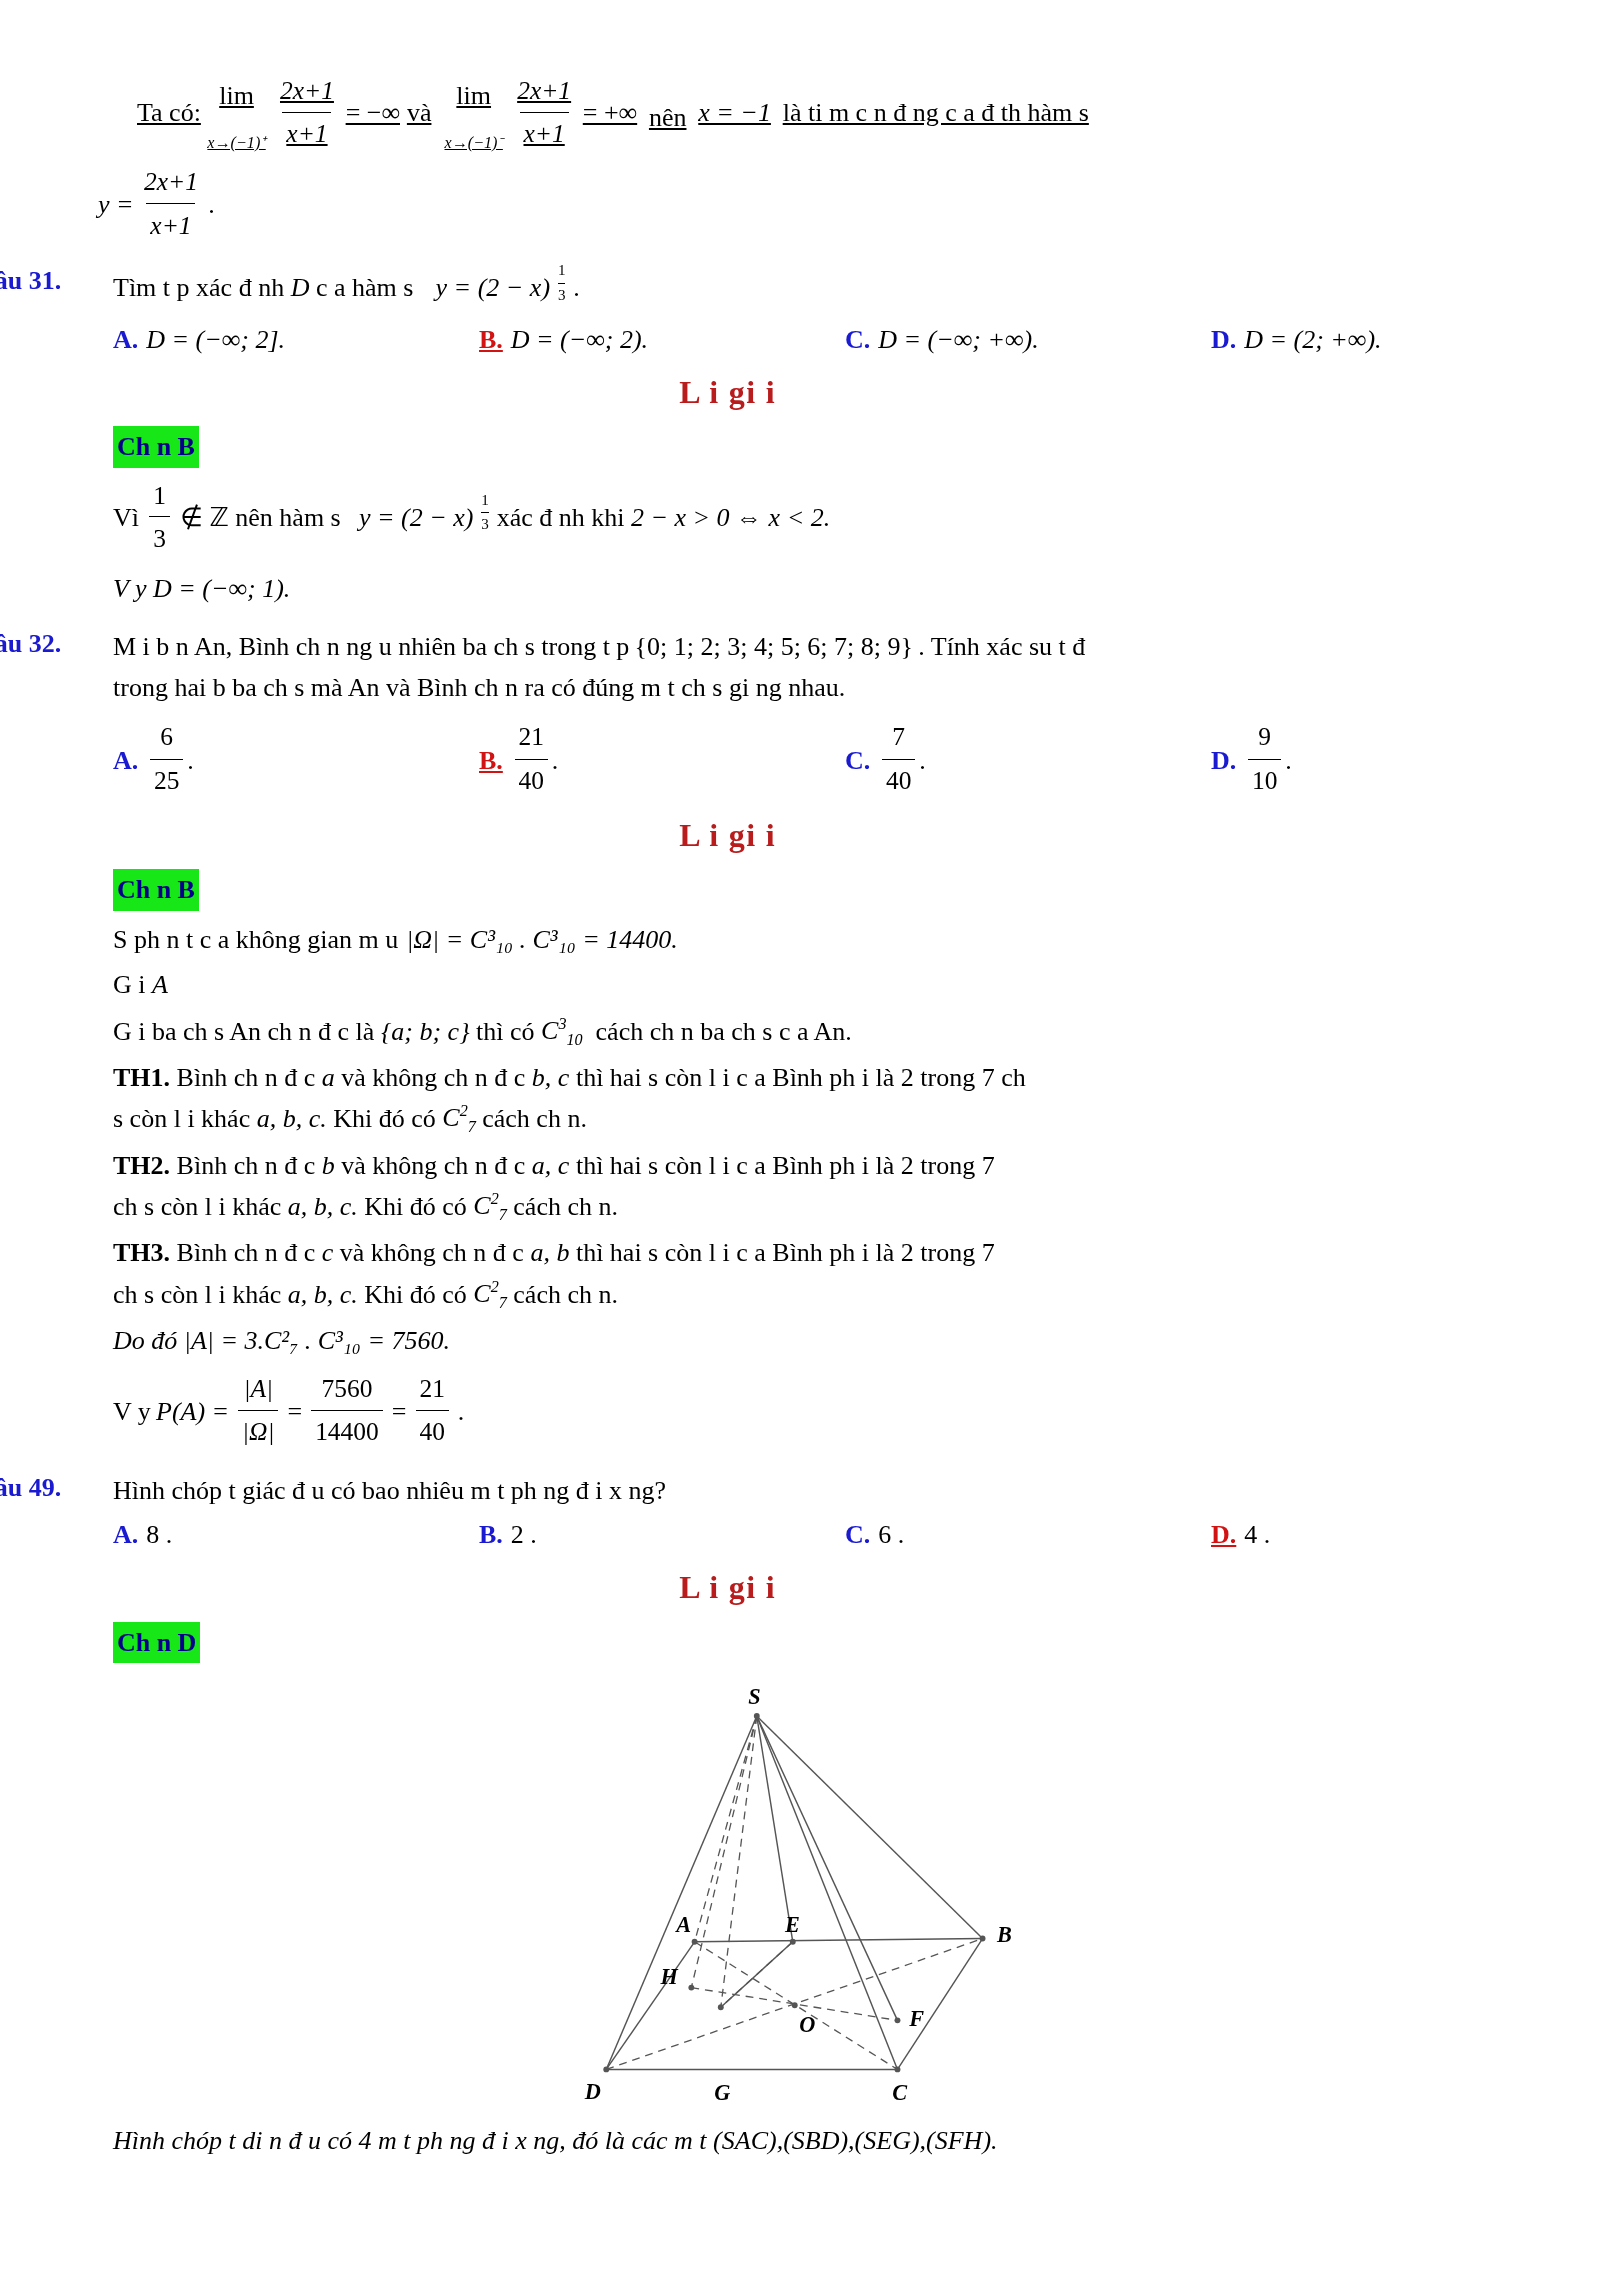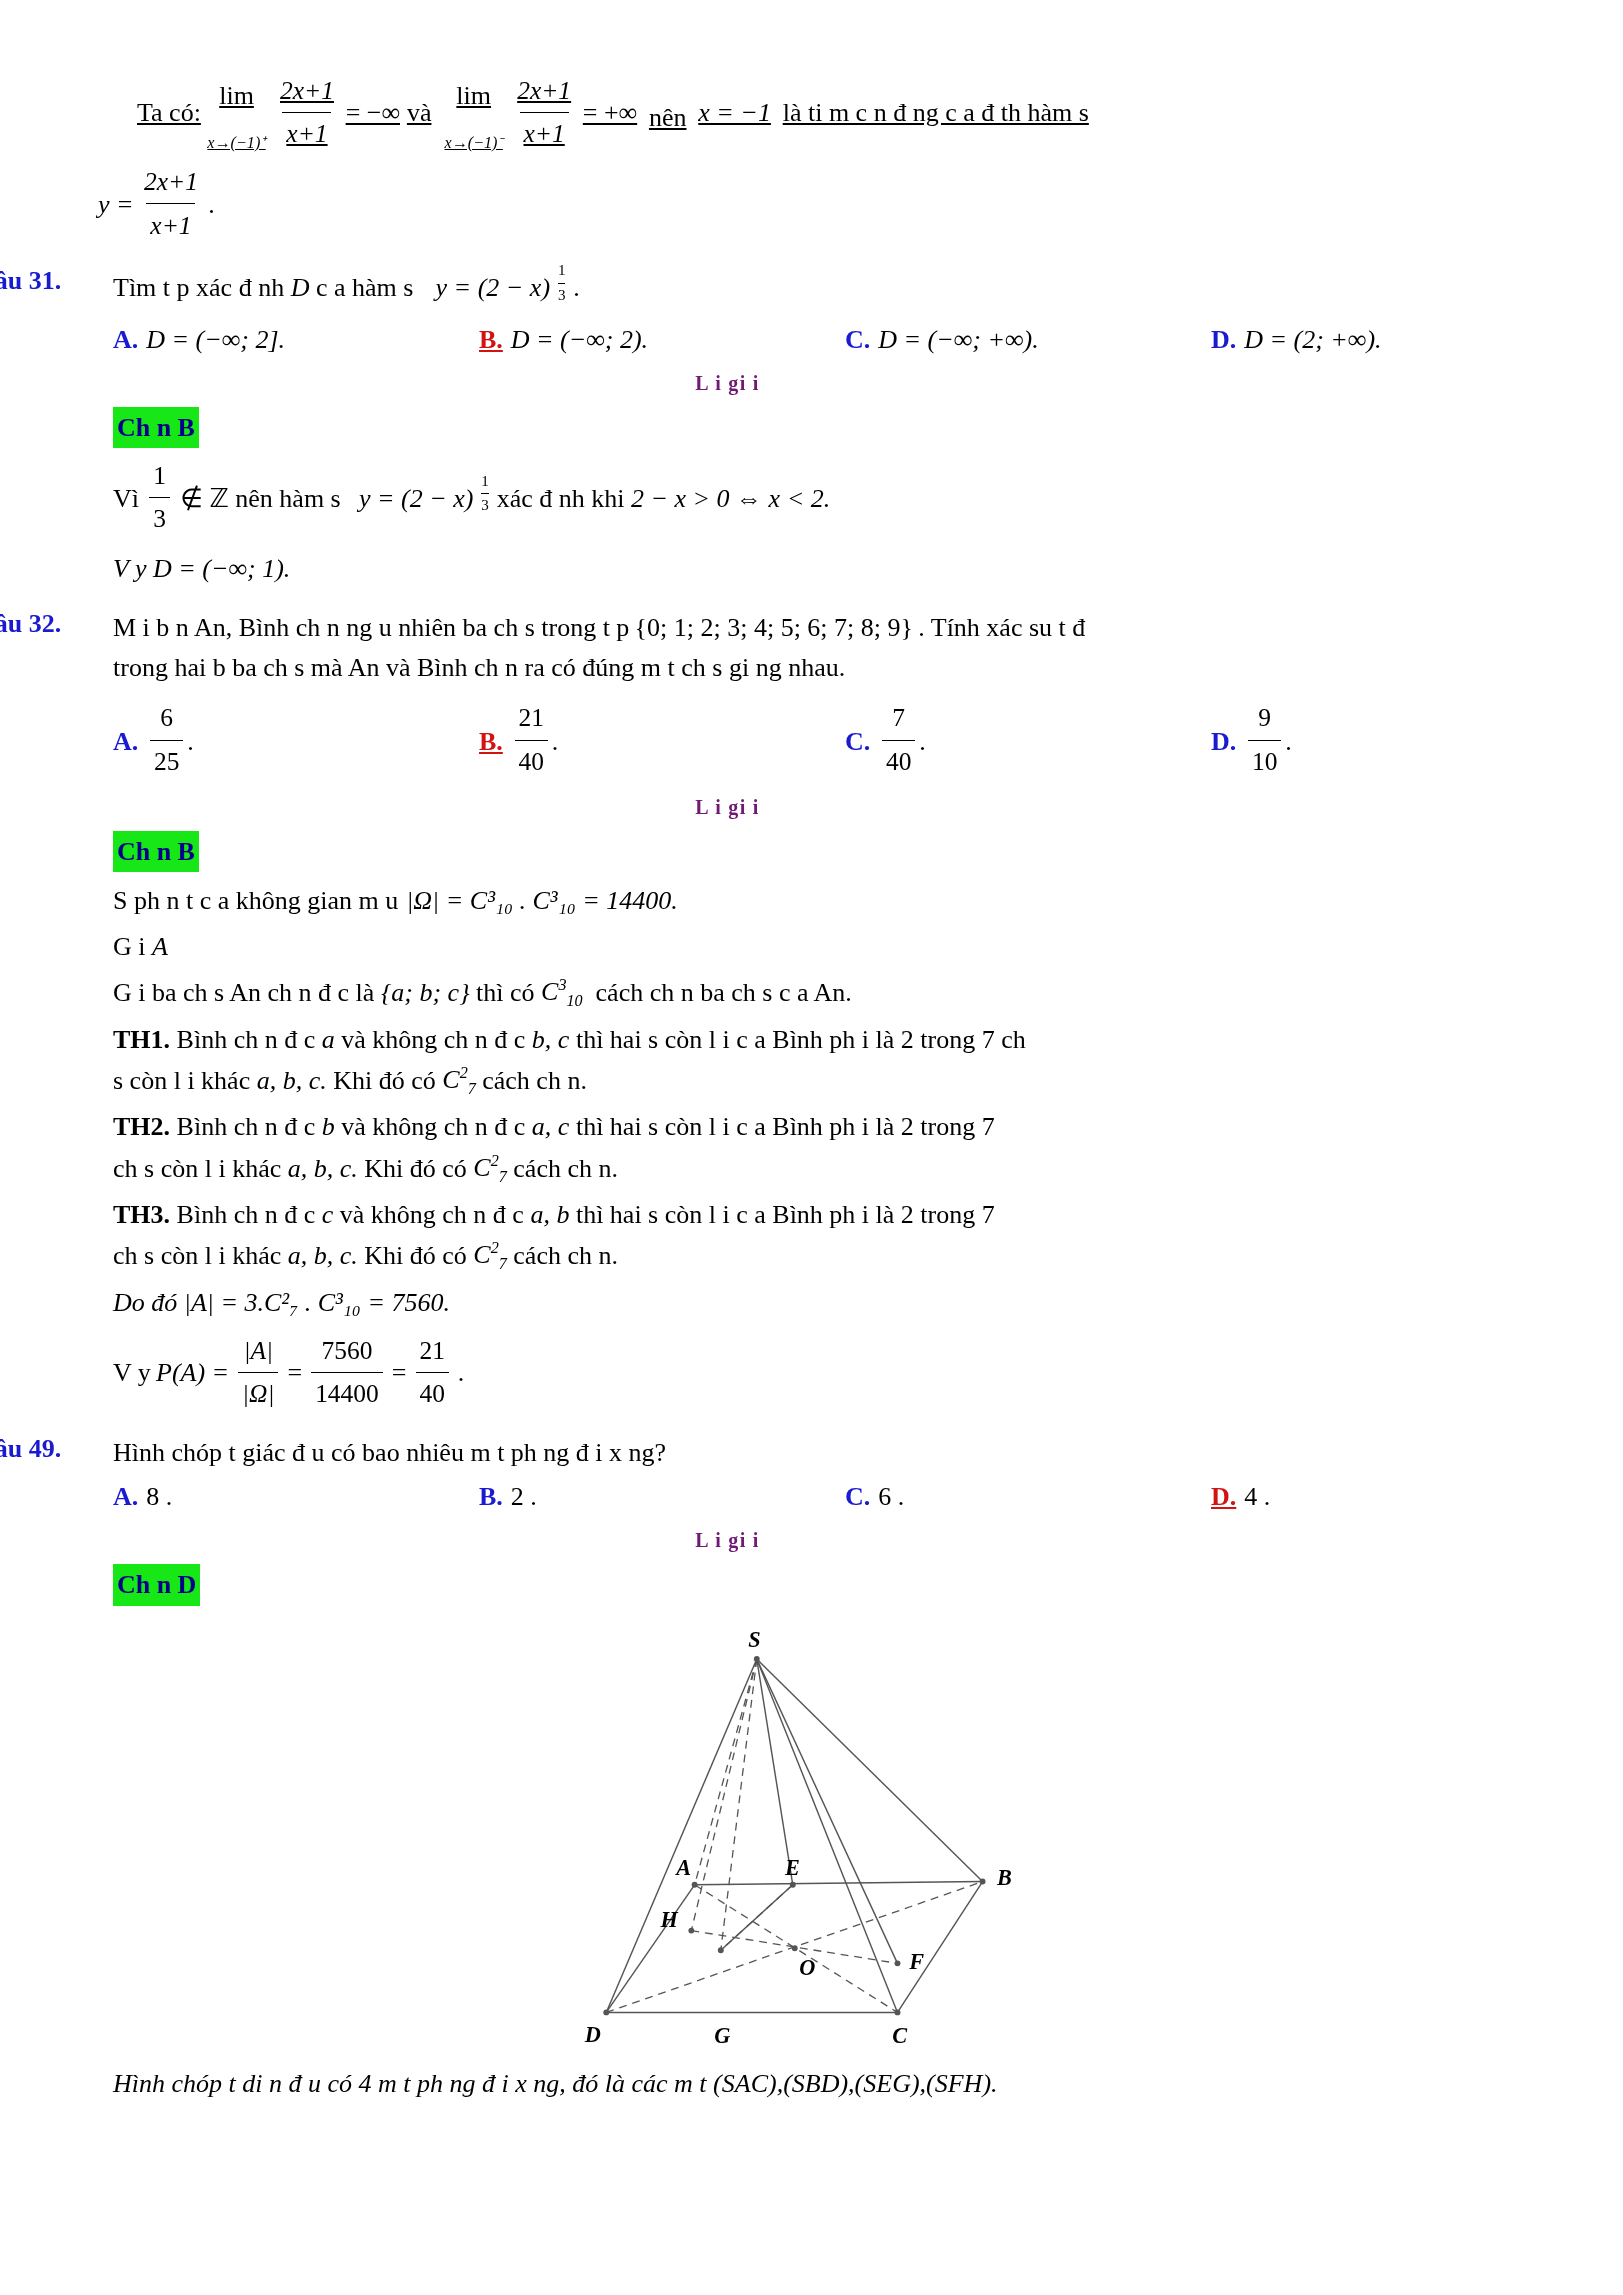--- a/index.html
+++ b/index.html
@@ -84,23 +84,23 @@
   .opts { display:flex; width:100%; margin-top:6.5px; }
   .opt { display:flex; align-items:center; font-size:26px; }
   .opt-a { width:366px; }
   .opt-b { width:366px; }
   .opt-c { width:366px; }
   .opt-d { width:327px; }
   .okey { color:#1a1ad1; font-weight:bold; margin-right:7.9px; }
   .okey.red { color:#d21313; text-decoration:underline; }
 
   .loigiai {
-    color:#701a75;
+    color:#b91c1c;
     font-weight:bold;
-    font-size:20px;
+    font-size:32px;
     text-align:center;
     margin-top:6.5px;
     letter-spacing:1.3px;
   }
   .chon {
     display:inline-block;
     background:#17e617;
     color:#00008b;
     font-weight:bold;
     font-size:26px;

